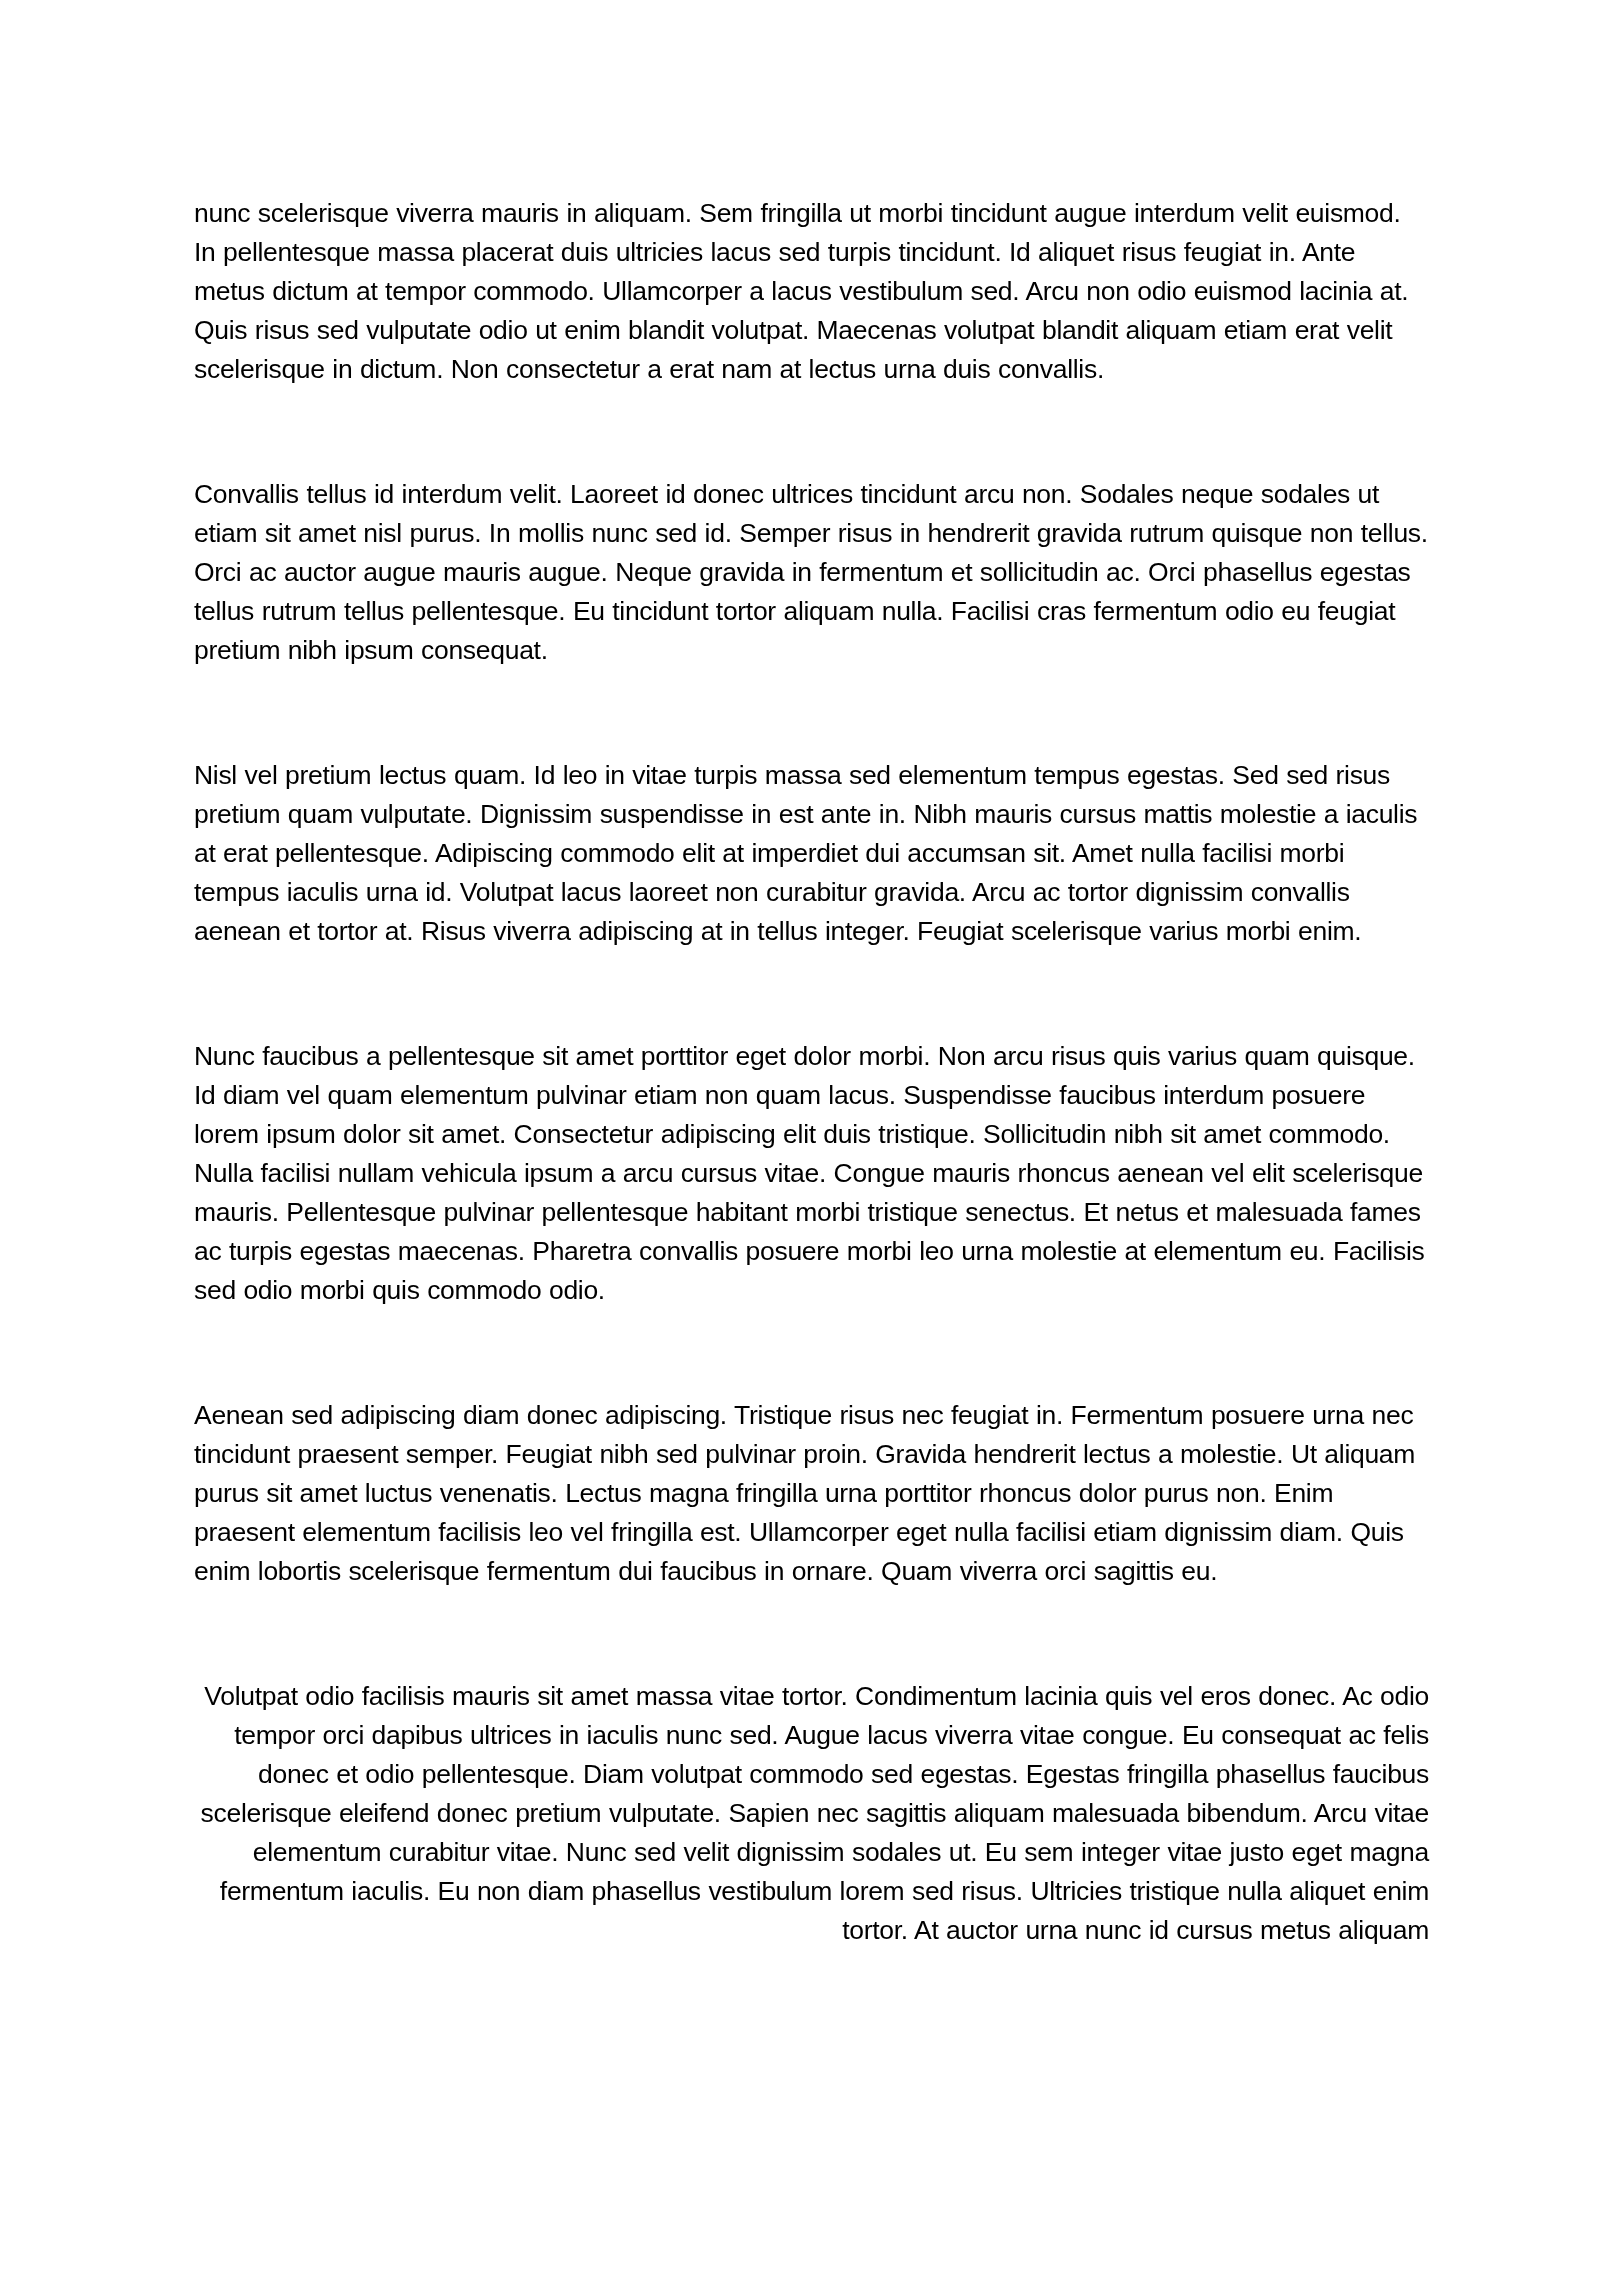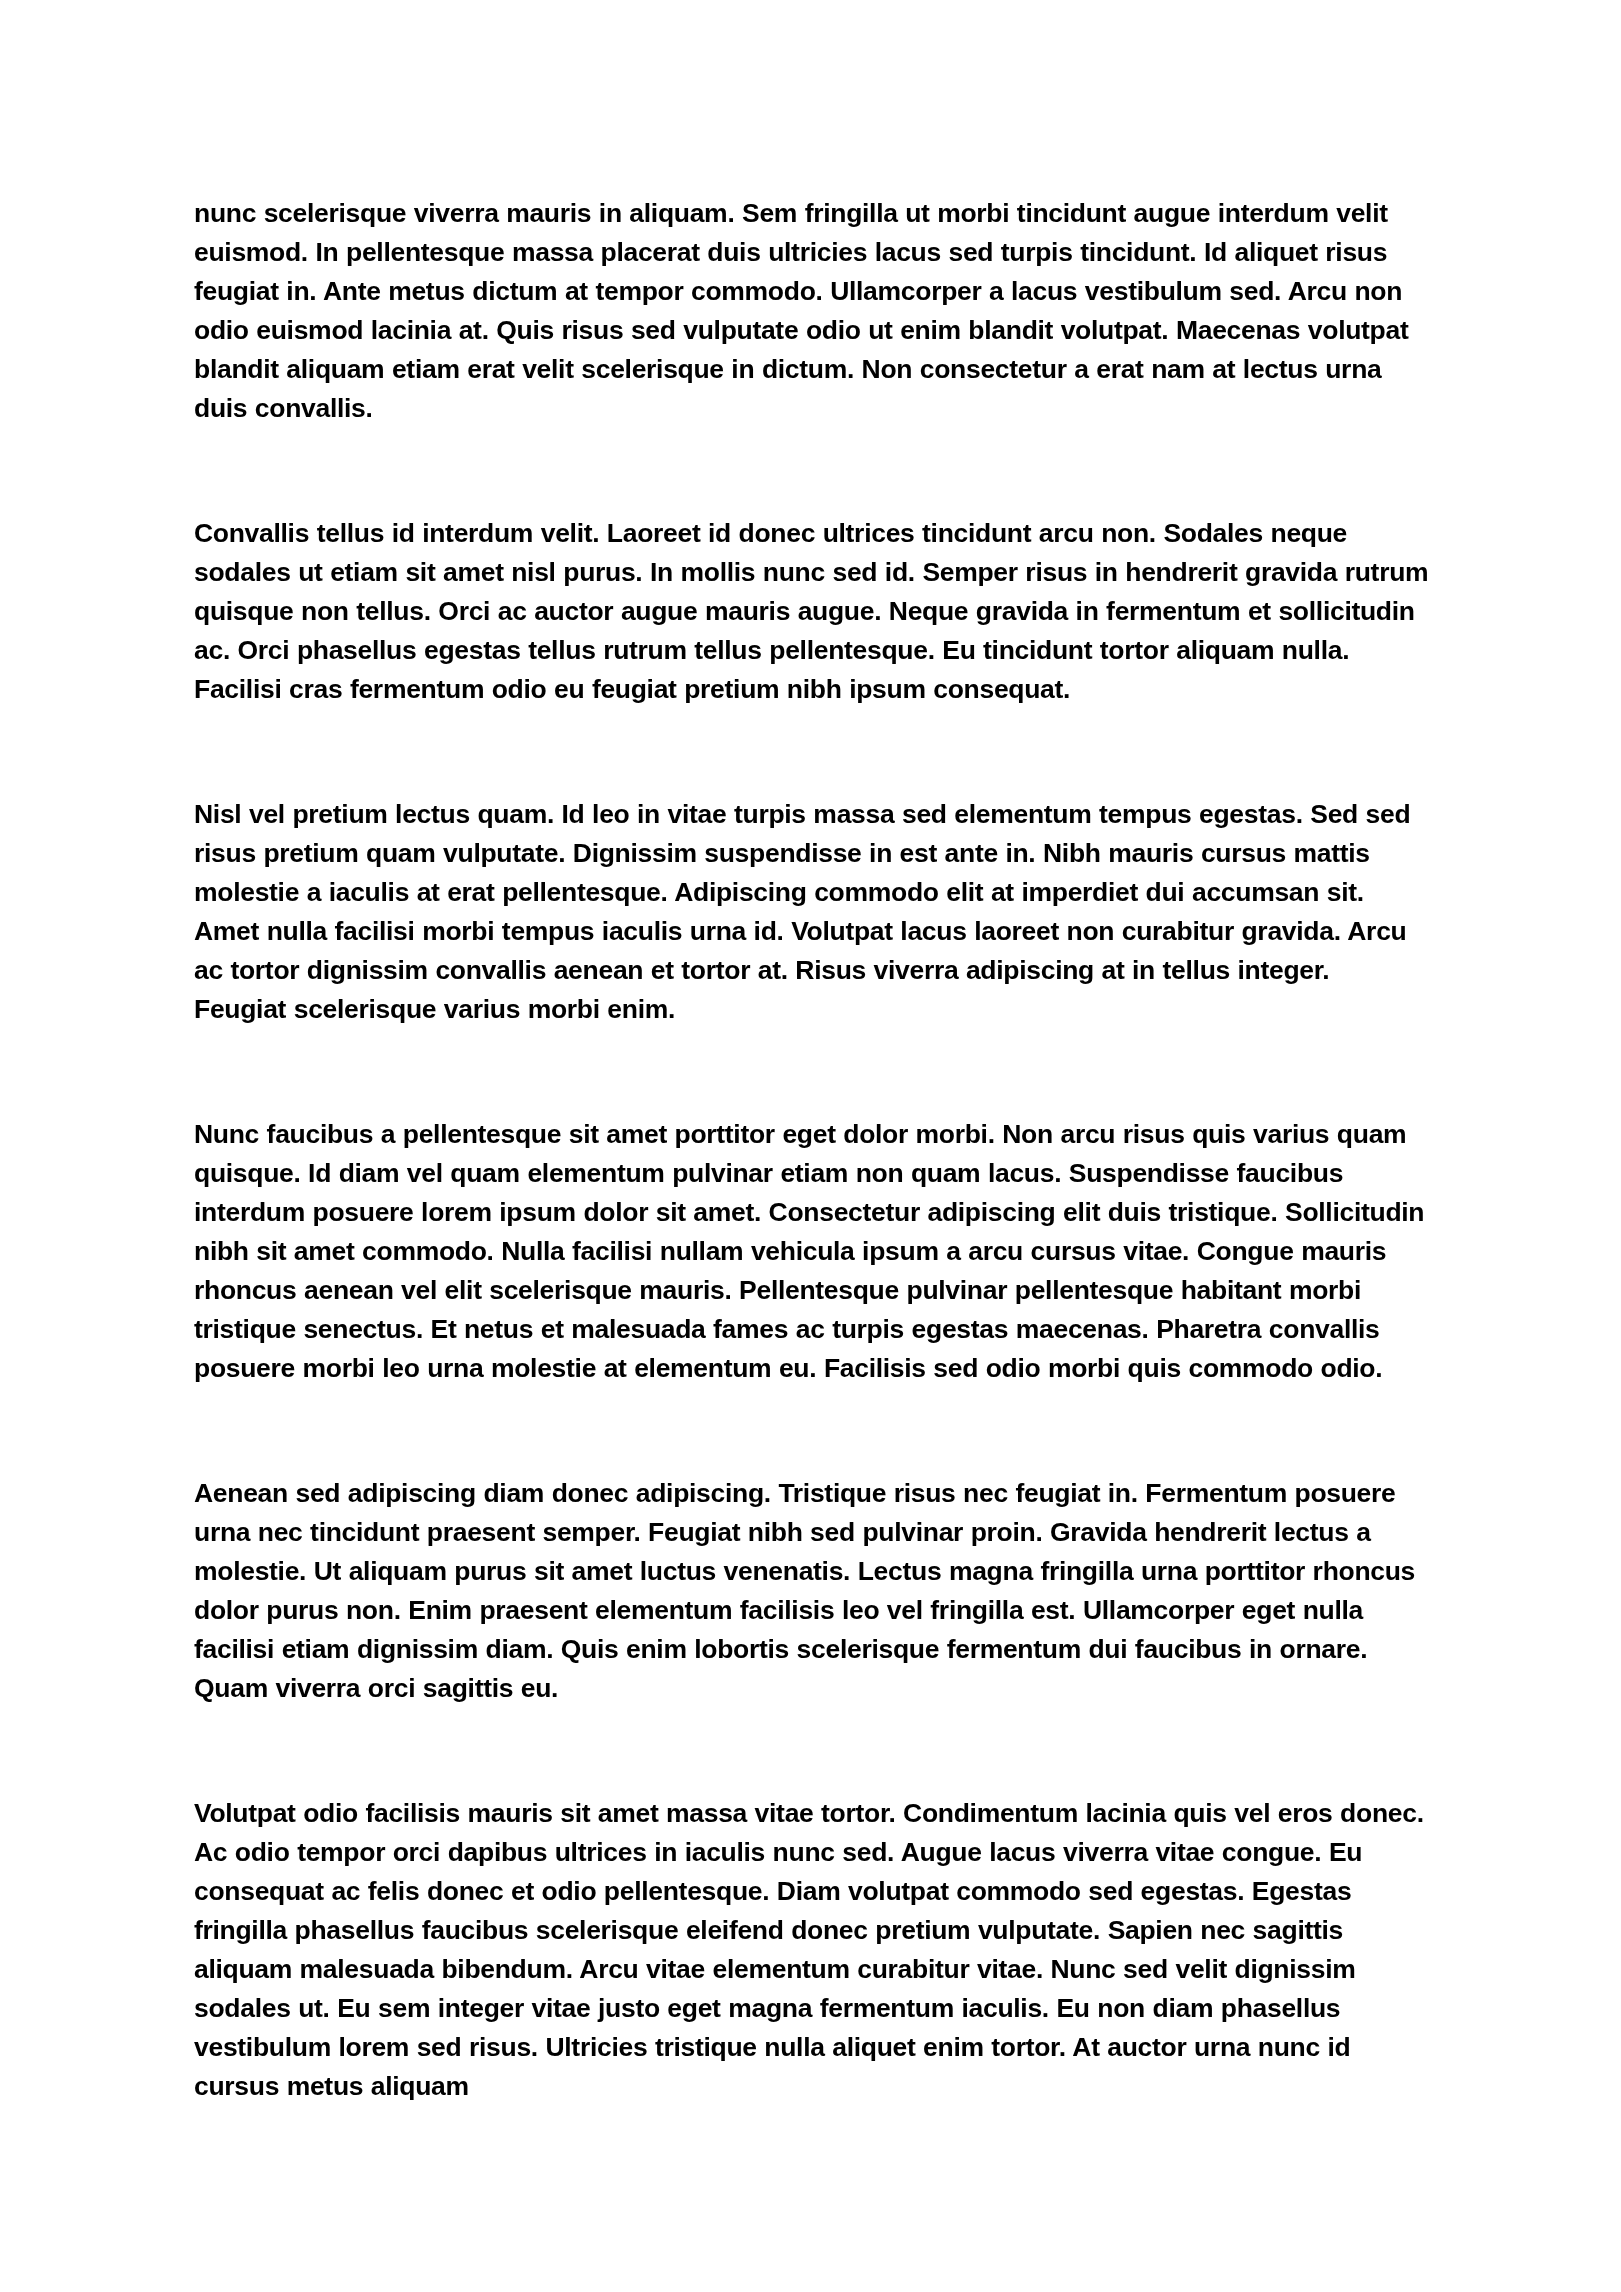--- a/index.html
+++ b/index.html
@@ -12,34 +12,34 @@
     height: 2293px;
     overflow: hidden;
     font-family: "Liberation Sans", sans-serif;
   }
   .page {
     box-sizing: border-box;
     width: 1621px;
     height: 2293px;
     background: #ffffff;
     padding: 194px 194px 0 194px;
-    font-weight: bold;
   }
   .para {
     width: 1235px;
     margin: 0 0 86px 0;
     font-size: 26.5px;
     line-height: 39px;
     letter-spacing: -0.3px;
     color: #000000;
     text-align: left;
     word-spacing: 0.5px;
   }
   .para:last-child {
     margin-bottom: 0;
+    text-align: right;
   }
 </style>
 </head>
 <body>
 
 <div class="page">
   <p class="para">nunc scelerisque viverra mauris in aliquam. Sem fringilla ut morbi tincidunt augue interdum velit euismod. In pellentesque massa placerat duis ultricies lacus sed turpis tincidunt. Id aliquet risus feugiat in. Ante metus dictum at tempor commodo. Ullamcorper a lacus vestibulum sed. Arcu non odio euismod lacinia at. Quis risus sed vulputate odio ut enim blandit volutpat. Maecenas volutpat blandit aliquam etiam erat velit scelerisque in dictum. Non consectetur a erat nam at lectus urna duis convallis.</p>
   <p class="para">Convallis tellus id interdum velit. Laoreet id donec ultrices tincidunt arcu non. Sodales neque sodales ut etiam sit amet nisl purus. In mollis nunc sed id. Semper risus in hendrerit gravida rutrum quisque non tellus. Orci ac auctor augue mauris augue. Neque gravida in fermentum et sollicitudin ac. Orci phasellus egestas tellus rutrum tellus pellentesque. Eu tincidunt tortor aliquam nulla. Facilisi cras fermentum odio eu feugiat pretium nibh ipsum consequat.</p>
   <p class="para">Nisl vel pretium lectus quam. Id leo in vitae turpis massa sed elementum tempus egestas. Sed sed risus pretium quam vulputate. Dignissim suspendisse in est ante in. Nibh mauris cursus mattis molestie a iaculis at erat pellentesque. Adipiscing commodo elit at imperdiet dui accumsan sit. Amet nulla facilisi morbi tempus iaculis urna id. Volutpat lacus laoreet non curabitur gravida. Arcu ac tortor dignissim convallis aenean et tortor at. Risus viverra adipiscing at in tellus integer. Feugiat scelerisque varius morbi enim.</p>
   <p class="para">Nunc faucibus a pellentesque sit amet porttitor eget dolor morbi. Non arcu risus quis varius quam quisque. Id diam vel quam elementum pulvinar etiam non quam lacus. Suspendisse faucibus interdum posuere lorem ipsum dolor sit amet. Consectetur adipiscing elit duis tristique. Sollicitudin nibh sit amet commodo. Nulla facilisi nullam vehicula ipsum a arcu cursus vitae. Congue mauris rhoncus aenean vel elit scelerisque mauris. Pellentesque pulvinar pellentesque habitant morbi tristique senectus. Et netus et malesuada fames ac turpis egestas maecenas. Pharetra convallis posuere morbi leo urna molestie at elementum eu. Facilisis sed odio morbi quis commodo odio.</p>

